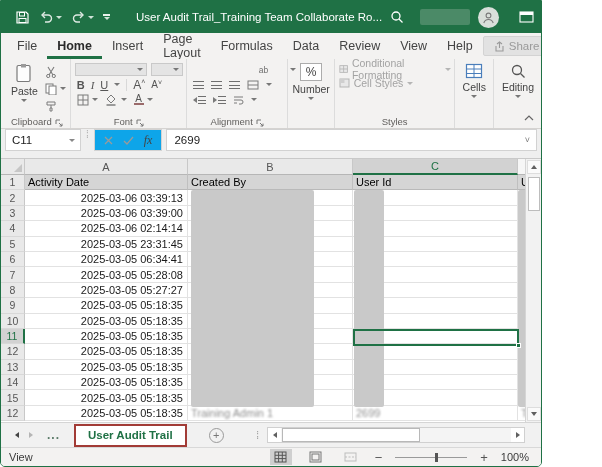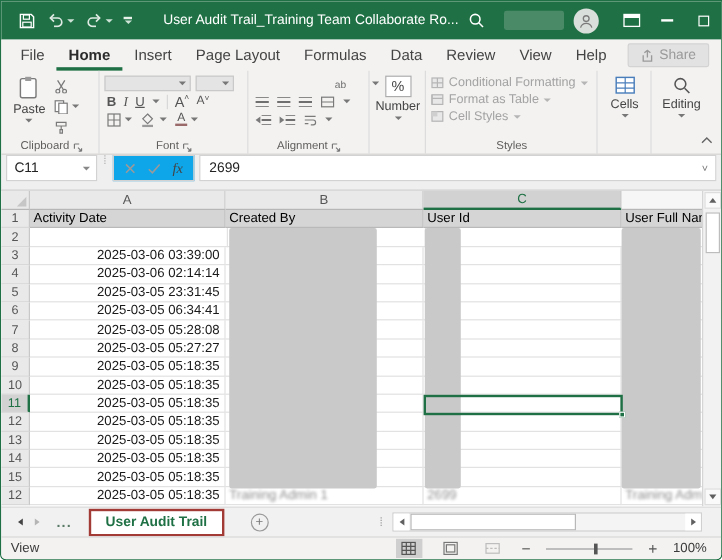--- a/index.html
+++ b/index.html
@@ -1,17 +1,17 @@
 <!DOCTYPE html>
 <html><head>
 <meta charset="utf-8">
 <style>
   html,body{margin:0;padding:0;background:#fff;}
   *{box-sizing:border-box;font-family:"Liberation Sans",sans-serif;}
-  .window{width:602px;height:467px;border:1px solid #1F7145;border-radius:0 0 5px 5px;overflow:hidden;display:flex;flex-direction:column;background:#F3F2F1;}
+  .window{width:542px;height:467px;border:1px solid #1F7145;border-radius:0 0 5px 5px;overflow:hidden;display:flex;flex-direction:column;background:#F3F2F1;}
 
   
   .titlebar{height:32px;background:#1F7145;display:flex;align-items:center;flex:none;color:#fff;}
   .qat{display:flex;align-items:center;gap:9px;padding-left:14px;}
   .qat .ic{display:flex;align-items:center;gap:2px;}
   .mini-dd{width:0;height:0;border-left:3px solid transparent;border-right:3px solid transparent;border-top:3px solid #CFE3D8;}
   .qat-custom{display:flex;flex-direction:column;align-items:center;gap:1px;}
   .qat-custom .bar{width:7px;height:1.5px;background:#E8F0EA;}
   .tb-title{font-size:11.5px;color:#fff;margin-left:26px;white-space:nowrap;}
   .tb-right{margin-left:auto;display:flex;align-items:center;gap:0;}
@@ -344,28 +344,20 @@
         <svg width="11" height="10" viewBox="0 0 11 10">
             <rect x="1" y="1" width="9" height="8" fill="#E8E8E8" stroke="#B5B5B5"></rect>
             <path d="M1 5h9M5.5 1v8" stroke="#B5B5B5"></path>
           </svg>
         <span>Conditional Formatting</span>
           <span class="dd" style="border-top-color:#B5B5B5;"></span>
       </div>
       <div class="styles-row">
         <svg width="11" height="10" viewBox="0 0 11 10">
             <rect x="1" y="1" width="9" height="8" fill="#E8E8E8" stroke="#B5B5B5"></rect>
-            <path d="M1 4h9M1 1v8" stroke="#B5B5B5"></path>
-          </svg>
-        <span>Format as Table</span>
-          <span class="dd" style="border-top-color:#B5B5B5;"></span>
-      </div>
-      <div class="styles-row">
-        <svg width="11" height="10" viewBox="0 0 11 10">
-            <rect x="1" y="1" width="9" height="8" fill="#E8E8E8" stroke="#B5B5B5"></rect>
             <rect x="1" y="1" width="4.5" height="4" fill="#CFCFCF"></rect>
           </svg>
         <span>Cell Styles</span>
           <span class="dd" style="border-top-color:#B5B5B5;"></span>
       </div>
       <div class="grp-label">
           <span>Styles</span>
         </div>
     </div>
 
@@ -430,20 +422,21 @@
     <div id="grid-rows">
         <div class="grid-row">
           <div class="row-num">1</div>
           <div class="cell c-a hdr-cell">Activity Date</div>
           <div class="cell c-b hdr-cell">Created By</div>
           <div class="cell c-c hdr-cell">User Id</div>
           <div class="cell c-d hdr-cell">User Full Name</div>
         </div>
         <div class="grid-row">
           <div class="row-num">2</div>
+          <div class="cell c-a date-cell">2025-03-06 03:39:13</div>
           <div class="cell c-b"></div>
           <div class="cell c-c"></div>
           <div class="cell c-d"></div>
         </div>
         <div class="grid-row">
           <div class="row-num">3</div>
           <div class="cell c-a date-cell">2025-03-06 03:39:00</div>
           <div class="cell c-b"></div>
           <div class="cell c-c"></div>
           <div class="cell c-d"></div>

